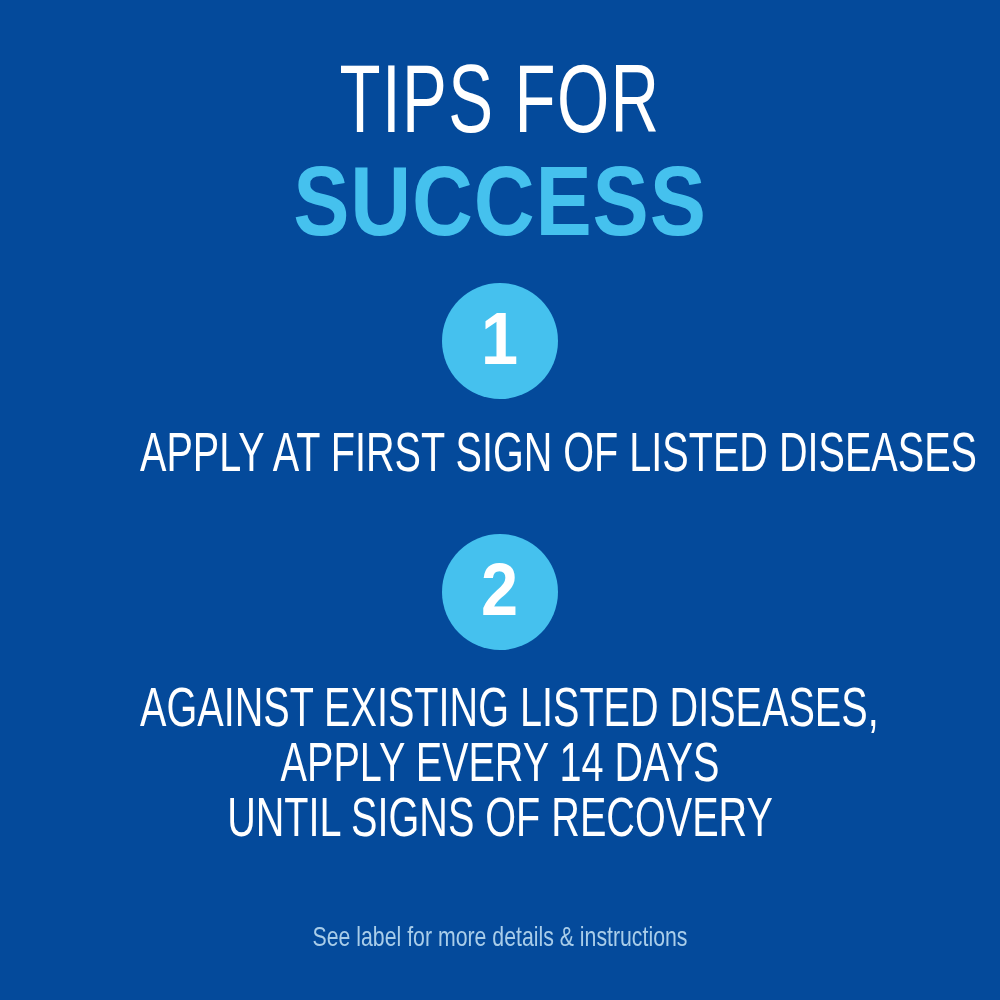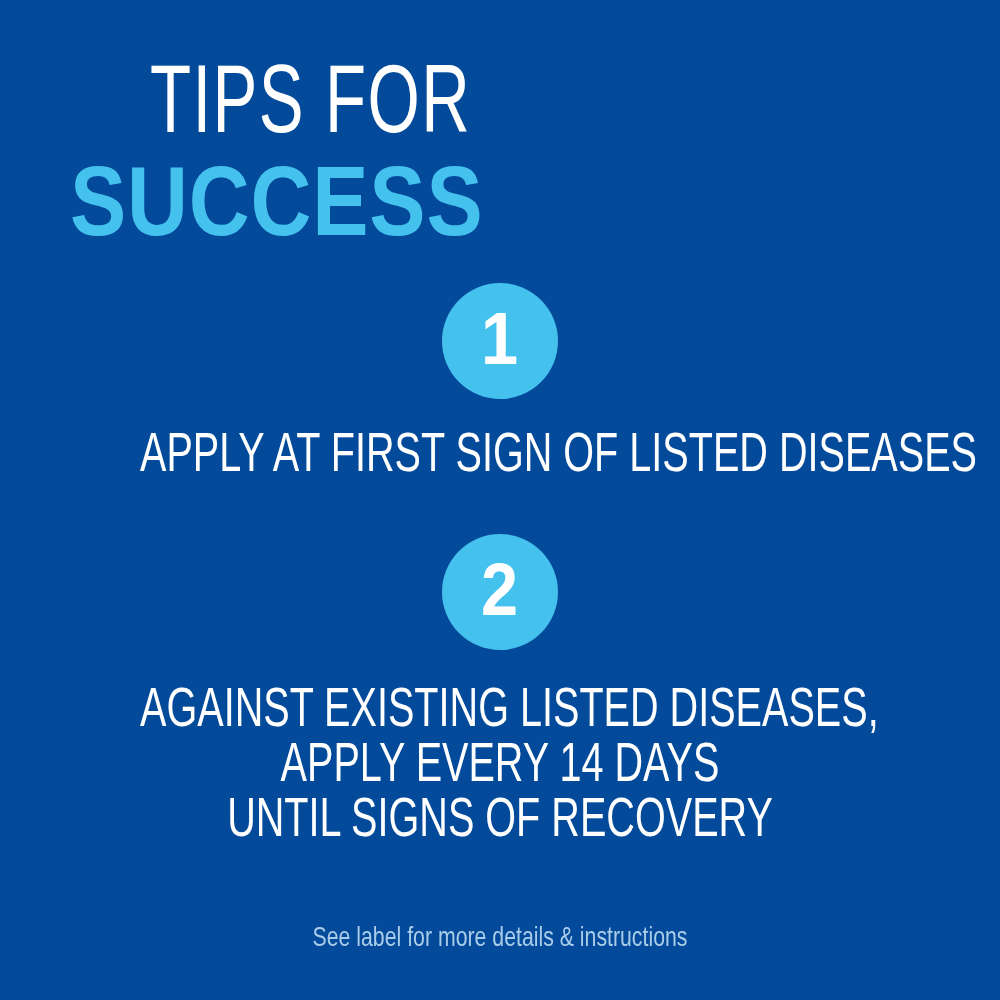--- a/index.html
+++ b/index.html
@@ -21,20 +21,21 @@
     box-sizing: border-box;
     overflow: hidden;
   }
 
   
   .title-block {
     position: absolute;
     top: 52px;
     left: 0;
     width: 1000px;
+    text-align: center;
   }
 
   .title-line1 {
     display: block;
     font-family: "Liberation Sans Narrow", "Liberation Sans", sans-serif;
     font-weight: 300;
     font-size: 96px;
     line-height: 0.98;
     letter-spacing: 2px;
     color: #FFFFFF;

